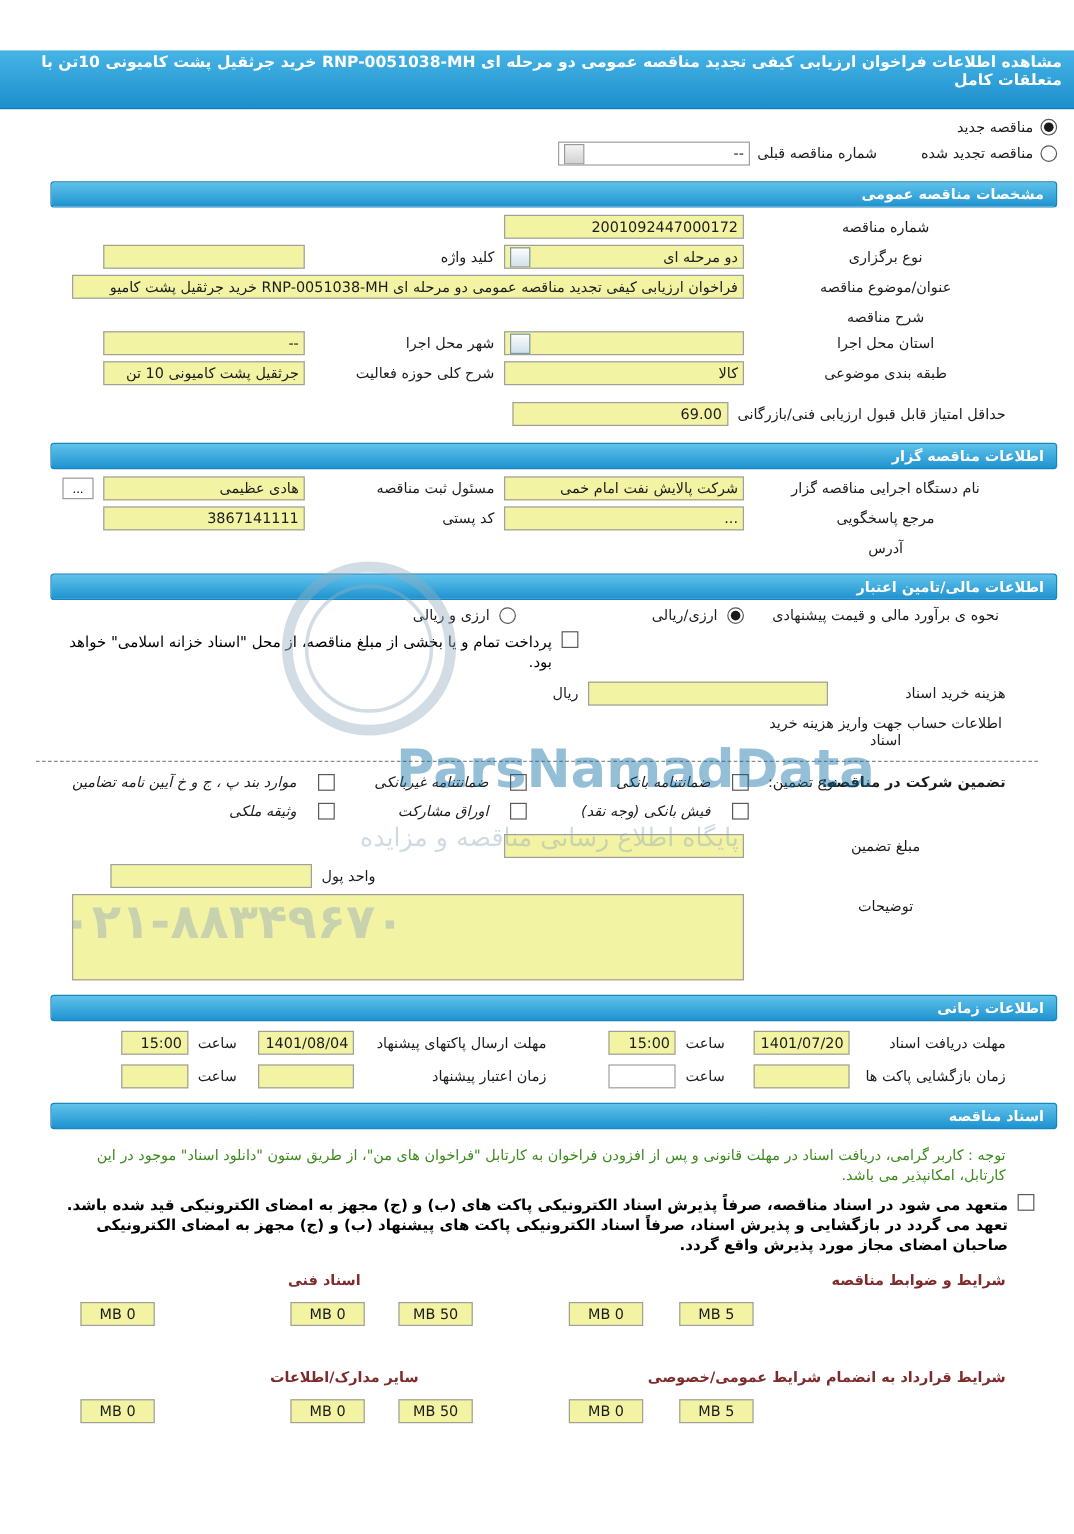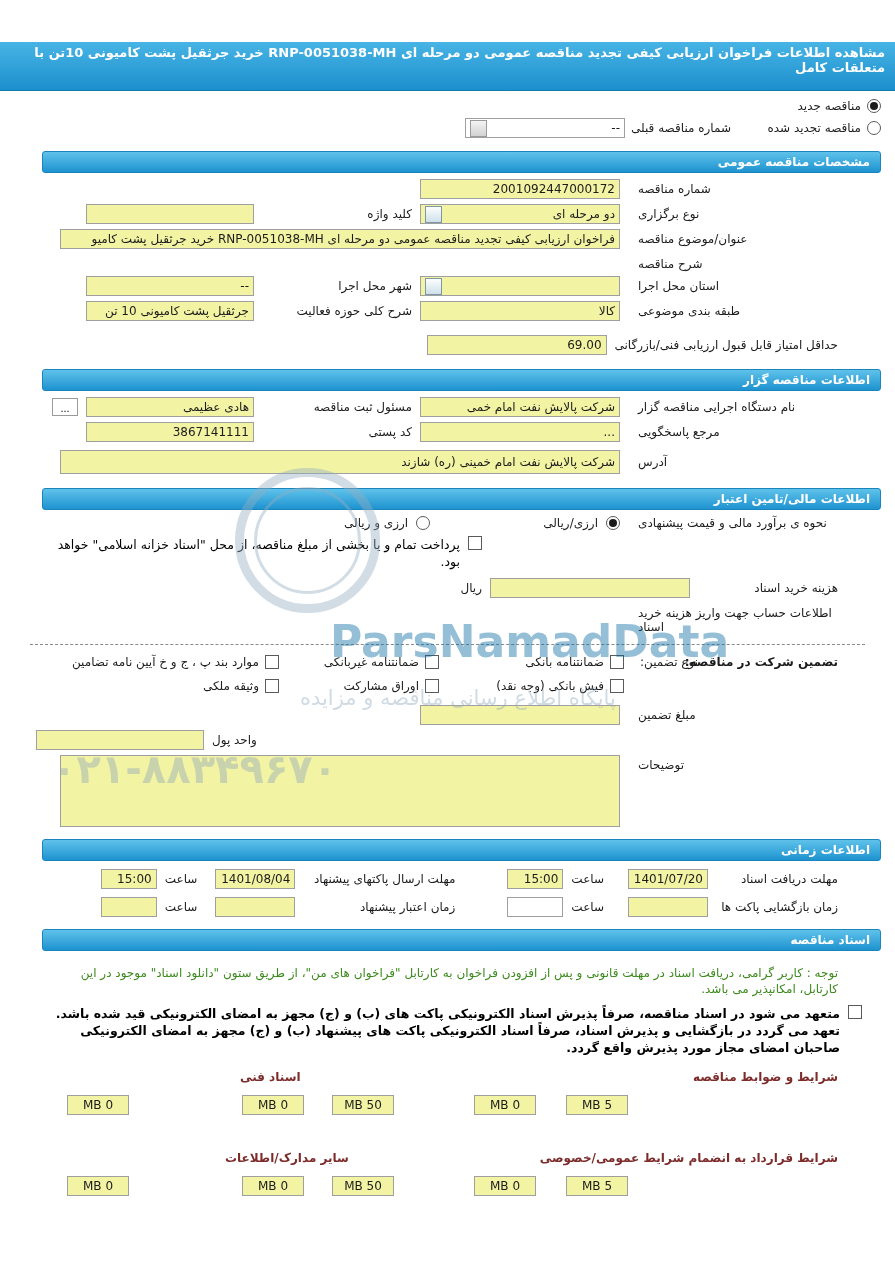--- a/index.html
+++ b/index.html
@@ -21,37 +21,37 @@
   .radio.checked::after{content:"";position:absolute;inset:2px;background:#1b1b1b;border-radius:50%;}
   .checkbox{width:12px;height:12px;border:1px solid #5a5a5a;background:#fff;flex:0 0 auto;}
   .sbar{
     margin:6px 14px 6px 42px;height:20px;line-height:20px;
     background:linear-gradient(180deg,#5fc2ea,#1e93d0);
     border:1px solid #1a84bd;border-radius:3px;
     color:#fff;font-weight:bold;padding-right:10px;
   }
   .frow{display:flex;align-items:center;column-gap:8px;padding-right:57px;padding-left:50px;margin-top:5px;}
   .lbl{color:#1c1c1c;white-space:nowrap;}
-  .lr{width:210px;text-align:left;padding-left:10px;box-sizing:border-box;white-space:normal;}
+  .lr{width:210px;text-align:center;padding-left:10px;box-sizing:border-box;white-space:normal;}
   .lm{width:150px;text-align:right;box-sizing:border-box;}
   .fld{
     background:#f2f3a3;border:1px solid #9f9f9f;height:20px;box-sizing:border-box;
     display:flex;align-items:center;padding:0 4px;overflow:hidden;white-space:nowrap;
   }
   .fld .val{flex:1 1 auto;overflow:hidden;}
   .fld.white{background:#fff;}
   .w200{width:200px;}.w180{width:180px;}.w168{width:168px;}.w560{width:560px;}
   .ta{height:72px;align-items:flex-start;padding-top:3px;white-space:normal;}
   .topalign{align-self:flex-start;padding-top:3px;}
   .mini{width:15px;height:15px;background:linear-gradient(#fdfdfd,#cfe0ea);border:1px solid #7d97a8;flex:0 0 auto;}
   .dots-btn{min-width:26px;height:18px;border:1px solid #9a9a9a;background:#fff;text-align:center;font-size:11px;line-height:16px;}
   .dashed{border-top:1px dashed #8a8a8a;margin:10px 30px 8px 30px;}
   .gwrap{display:flex;align-items:flex-start;column-gap:8px;padding-right:57px;margin-top:10px;}
   .ggrid{display:grid;grid-template-columns:185px 160px 215px;row-gap:10px;}
-  .gcell{display:flex;align-items:flex-start;gap:6px;white-space:nowrap;}
+  .gcell{display:flex;align-items:flex-start;gap:18px;white-space:nowrap;font-style:italic;}
   .gspan{grid-column:1 / -1;}
   .notice{color:#3d8a1e;padding:8px 57px 0 40px;line-height:16px;text-align:right;}
   .commit{display:flex;align-items:flex-start;gap:8px;padding:8px 33px 0 40px;justify-content:flex-end;}
   .commit p{margin:0;font-weight:bold;color:#000;line-height:17px;font-size:12.5px;text-align:right;}
   .docs-labels{position:relative;height:17px;margin-top:14px;color:#7d2b2b;font-weight:bold;}
   .dl-r{position:absolute;right:57px;top:0;}
   .dl-l{position:absolute;left:240px;top:0;}
   .dl-l2{position:absolute;left:225px;top:0;}
   .sizes-row{display:flex;align-items:center;padding-right:267px;margin-top:8px;}
   .szfld{width:62px;height:20px;background:#f2f3a3;border:1px solid #9f9f9f;box-sizing:border-box;
@@ -166,23 +166,20 @@
       <span class="val">...</span>
     </div>
   <span class="lbl lm">کد پستی</span>
   <div class="fld w168">
       <span class="val">3867141111</span>
     </div>
 </div>
 
 <div class="frow" style="margin-top:8px">
   <span class="lbl lr">آدرس</span>
-  <div class="fld w560" style="height:24px">
-      <span class="val">شرکت پالایش نفت امام خمینی (ره) شازند</span>
-    </div>
 </div>
 
 <div class="sbar" style="margin-top:14px">اطلاعات مالی/تامین اعتبار</div>
 
 <div class="frow" style="align-items:center">
   <span class="lbl lr" style="white-space:normal">نحوه ی برآورد مالی و قیمت پیشنهادی</span>
   <span class="radio checked"></span>
   <span class="lbl">ارزی/ریالی</span>
   <span class="radio" style="margin-right:105px"></span>
   <span class="lbl">ارزی و ریالی</span>
@@ -238,21 +235,21 @@
   </div>
 </div>
 
 <div class="frow" style="margin-top:12px">
   <span class="lbl lr">مبلغ تضمین</span>
   <div class="fld w200">
       <span class="val"></span>
     </div>
 </div>
 
-<div class="frow" style="padding-left:36px">
+<div class="frow" style="padding-left:92px">
   <span style="flex:1"></span>
   <span class="lbl">واحد پول</span>
   <div class="fld w168">
       <span class="val"></span>
     </div>
 </div>
 
 <div class="frow">
   <span class="lbl lr topalign">توضیحات</span>
   <div class="fld w560 ta">

